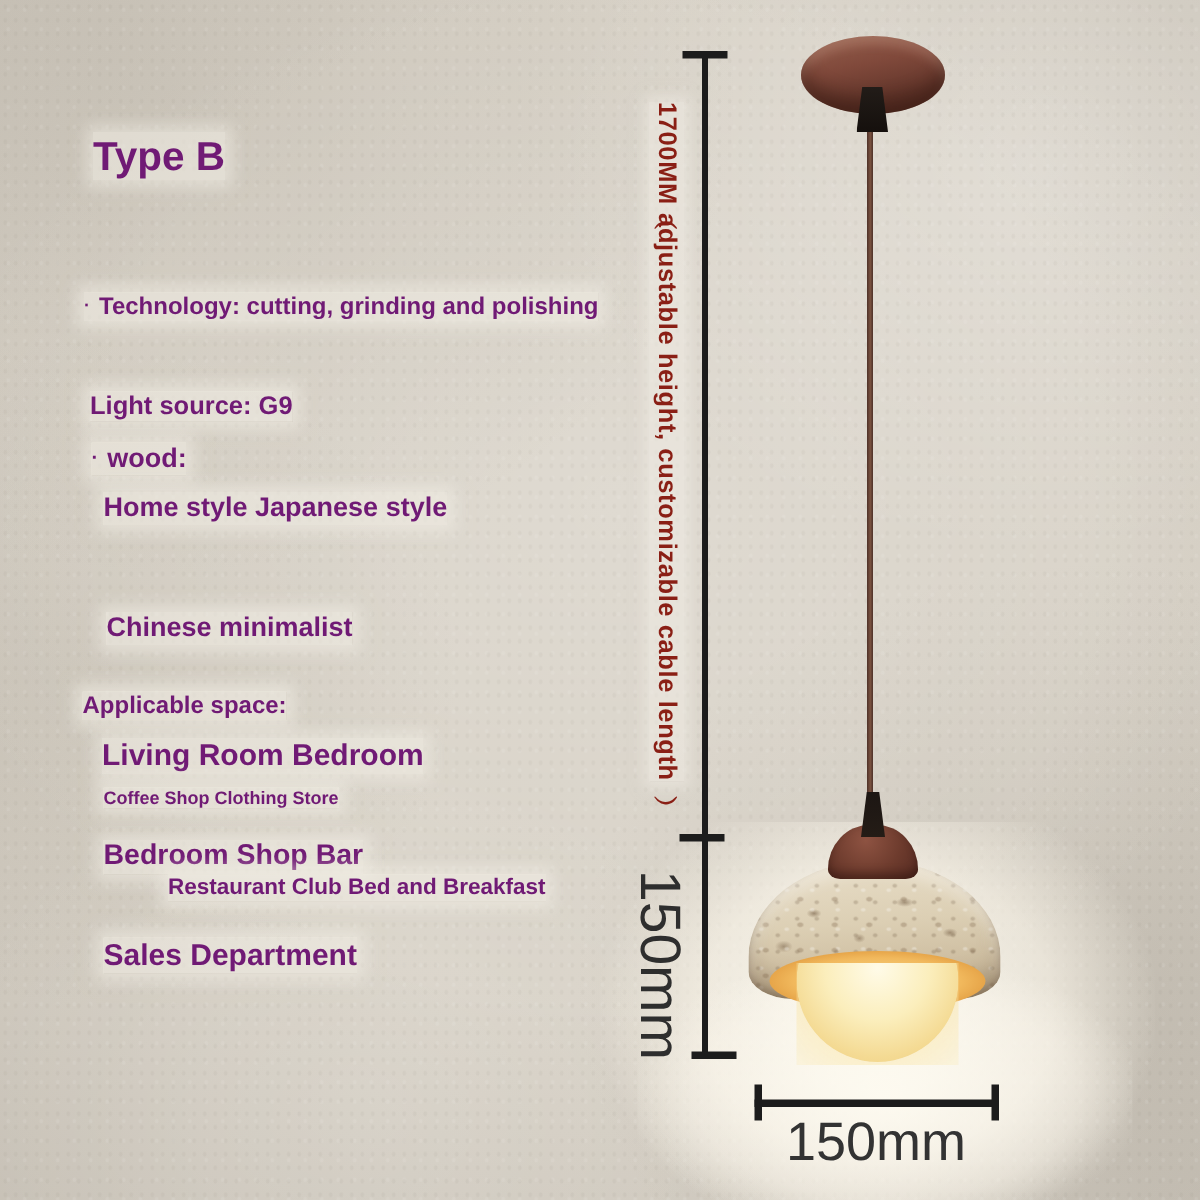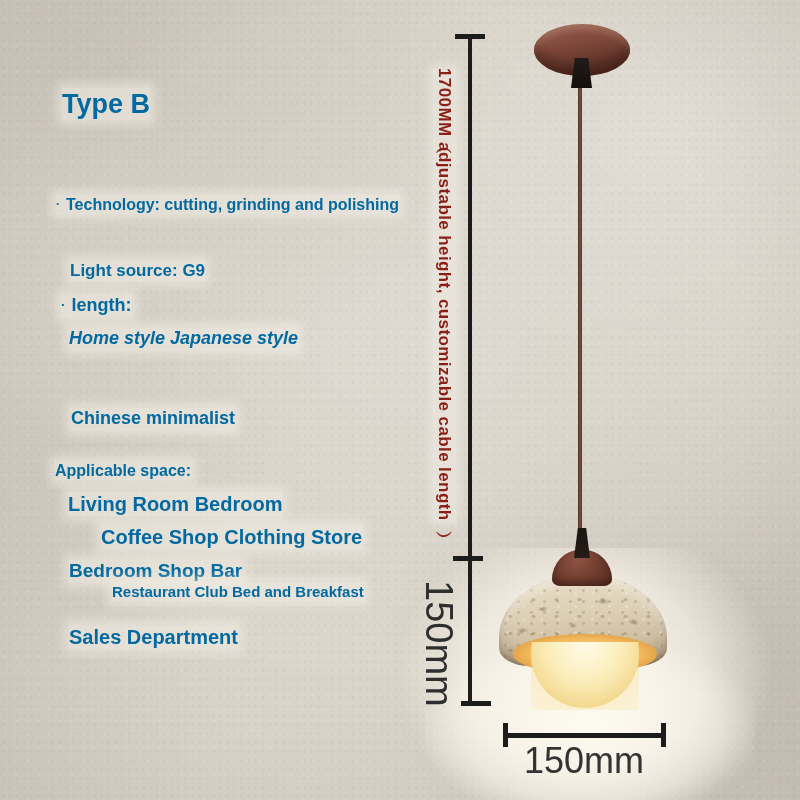--- a/index.html
+++ b/index.html
@@ -114,21 +114,21 @@
     writing-mode:vertical-rl;text-orientation:mixed;
     font-size:38px;color:#2e2e2e;white-space:nowrap;
   }
   .h-label{
     position:absolute;left:500px;top:740px;width:168px;z-index:10;
     text-align:center;font-size:36px;color:#333;
   }
 
   
   .line{
-    position:absolute;z-index:10;font-weight:bold;color:#0369a1;white-space:nowrap;
+    position:absolute;z-index:10;font-weight:bold;color:#701a75;white-space:nowrap;
     background:rgba(242,238,230,0.55);box-shadow:0 0 10px 5px rgba(242,238,230,0.55);
     line-height:1.2;
   }
   .bullet{font-size:0.75em;vertical-align:0.15em;margin-right:6px;}
   .title{font-size:27px;}
 </style>
 </head>
 <body>
 
 <div class="stage">
@@ -160,40 +160,40 @@
 
   <div class="v-label-red">1700MM （adjustable height, customizable cable length）</div>
   <div class="v-label-black">150mm</div>
   <div class="h-label">150mm</div>
 
   <div class="line title" style="left:62px;top:88px;">Type B</div>
 
   <div class="line" style="left:56px;top:195px;font-size:16px;">
     <span class="bullet">·</span><span>Technology: cutting, grinding and polishing</span>
   </div>
-  <div class="line" style="left:70px;top:261px;font-size:17px;">
+  <div class="line" style="left:60px;top:261px;font-size:17px;">
     <span>Light source: G9</span>
   </div>
   <div class="line" style="left:61px;top:295px;font-size:18px;">
-    <span class="bullet">·</span><span>length:</span>
-  </div>
-  <div class="line" style="left:69px;top:328px;font-size:18px;font-style:italic;">
+    <span class="bullet">·</span><span>wood:</span>
+  </div>
+  <div class="line" style="left:69px;top:328px;font-size:18px;">
     <span>Home style Japanese style</span>
   </div>
   <div class="line" style="left:71px;top:408px;font-size:18px;">
     <span>Chinese minimalist</span>
   </div>
 
   <div class="line" style="left:55px;top:461px;font-size:16px;">
     <span>Applicable space:</span>
   </div>
   <div class="line" style="left:68px;top:492px;font-size:20px;">
     <span>Living Room Bedroom</span>
   </div>
-  <div class="line" style="left:69px;top:525px;font-size:20px;margin-left:32px;">
+  <div class="line" style="left:69px;top:525px;font-size:12px;">
     <span>Coffee Shop Clothing Store</span>
   </div>
   <div class="line" style="left:69px;top:560px;font-size:19px;">
     <span>Bedroom Shop Bar</span>
   </div>
   <div class="line" style="left:68px;top:583px;font-size:15px;margin-left:44px;">
     <span>Restaurant Club Bed and Breakfast</span>
   </div>
   <div class="line" style="left:69px;top:625px;font-size:20px;">
     <span>Sales Department</span>

